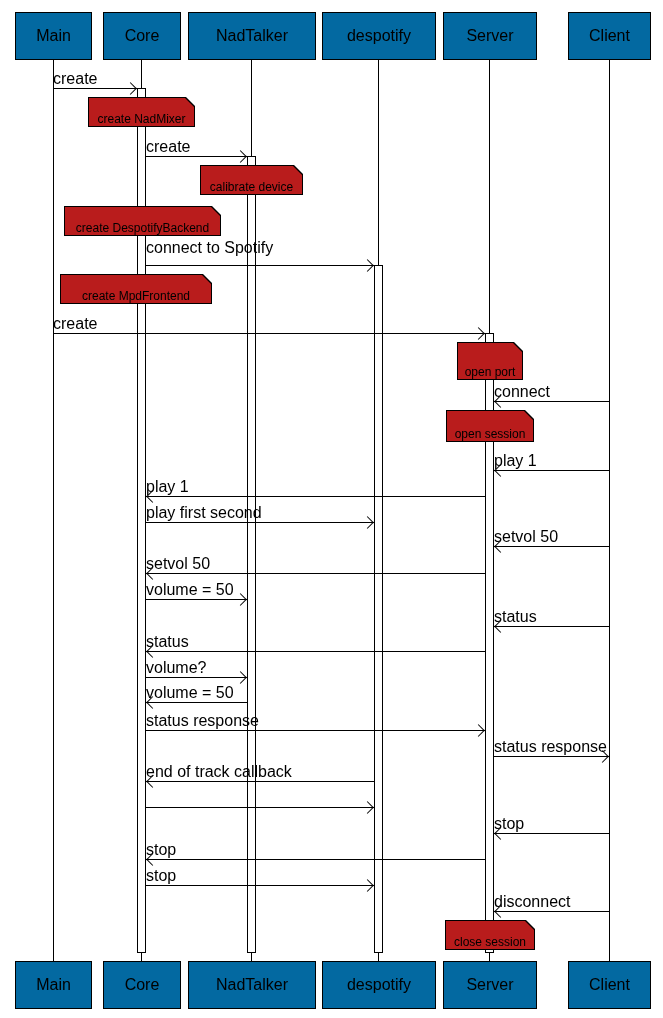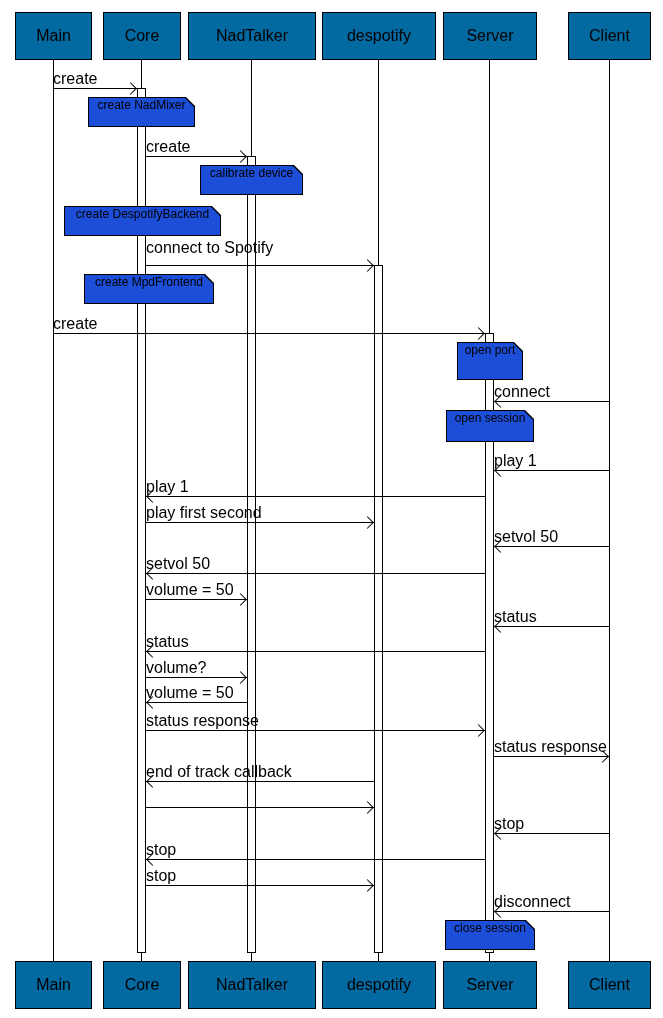--- a/index.html
+++ b/index.html
@@ -25,23 +25,23 @@
   }
   .msg-label{
     position:absolute;height:15px;line-height:15px;font-size:16px;
     text-align:left;white-space:nowrap;
   }
   .note{
     position:absolute;background:#000;
     clip-path:polygon(0 0, calc(100% - 9px) 0, 100% 9px, 100% 100%, 0 100%);
   }
   .note-inner{
-    position:absolute;left:1px;top:1px;right:1px;bottom:1px;background:#1d4ed8;
+    position:absolute;left:1px;top:1px;right:1px;bottom:1px;background:#b91c1c;
     clip-path:polygon(0 0, calc(100% - 9px) 0, 100% 9px, 100% 100%, 0 100%);
-    display:flex;align-items:flex-start;justify-content:center;
+    display:flex;align-items:flex-end;justify-content:center;
     font-size:12px;white-space:nowrap;
   }
 </style>
 </head>
 <body>
 
 <div class="canvas">
 
   <div class="lifeline" style="left:53px;top:60px;height:901px"></div>
   <div class="lifeline" style="left:141px;top:60px;height:901px"></div>
@@ -145,21 +145,21 @@
   <div class="note" style="left:64px;top:206px;width:157px;height:30px">
     <div class="note-inner">
       <span>create DespotifyBackend</span>
     </div>
   </div>
   <div class="note" style="left:200px;top:165px;width:103px;height:30px">
     <div class="note-inner">
       <span>calibrate device</span>
     </div>
   </div>
-  <div class="note" style="left:84px;top:274px;width:130px;height:30px">
+  <div class="note" style="left:60px;top:274px;width:152px;height:30px">
     <div class="note-inner">
       <span>create MpdFrontend</span>
     </div>
   </div>
   <div class="note" style="left:457px;top:342px;width:66px;height:38px">
     <div class="note-inner">
       <span>open port</span>
     </div>
   </div>
   <div class="note" style="left:446px;top:410px;width:88px;height:32px">

